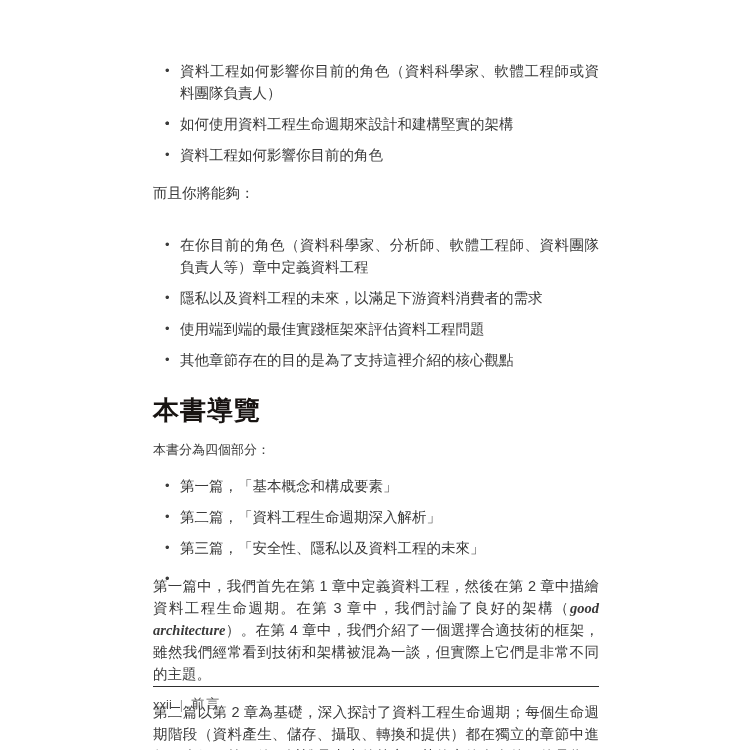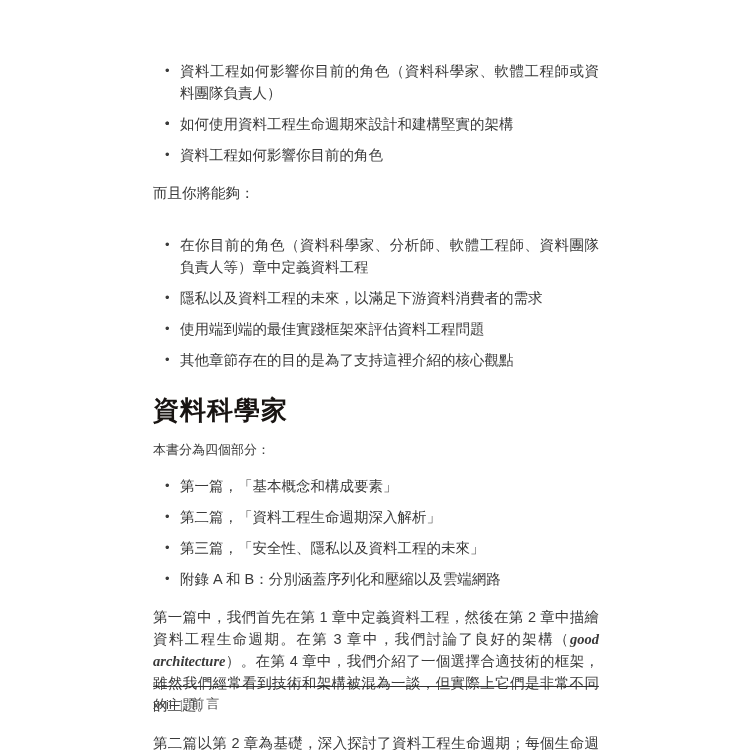--- a/index.html
+++ b/index.html
@@ -136,40 +136,39 @@
       <li>
         <span class="marker">•</span>
         <span>使用端到端的最佳實踐框架來評估資料工程問題</span>
       </li>
       <li>
         <span class="marker">•</span>
         <span>其他章節存在的目的是為了支持這裡介紹的核心觀點</span>
       </li>
     </ul>
 
-    <h1 class="section-heading">資料科學家</h1>
+    <h1 class="section-heading">本書導覽</h1>
 
     <div class="section-intro">本書分為四個部分：</div>
 
     <ul class="bullet-list">
       <li>
         <span class="marker">•</span>
         <span>第一篇，「基本概念和構成要素」</span>
       </li>
       <li>
         <span class="marker">•</span>
         <span>第二篇，「資料工程生命週期深入解析」</span>
       </li>
       <li>
         <span class="marker">•</span>
         <span>第三篇，「安全性、隱私以及資料工程的未來」</span>
       </li>
       <li>
         <span class="marker">•</span>
-        <span>附錄 A 和 B：分別涵蓋序列化和壓縮以及雲端網路</span>
       </li>
     </ul>
 
     <p class="paragraph"><span>第一篇中，我們首先在第 1 章中定義資料工程，然後在第 2 章中描繪資料工程生命週期。在第 3 章中，我們討論了</span><span class="emph-kai">良好的架構</span><span>（</span><span class="latin-italic">good architecture</span><span>）。在第 4 章中，我們介紹了一個選擇合適技術的框架，雖然我們經常看到技術和架構被混為一談，但實際上它們是非常不同的主題。</span></p>
 
     <p class="paragraph">第二篇以第 2 章為基礎，深入探討了資料工程生命週期；每個生命週期階段（資料產生、儲存、攝取、轉換和提供）都在獨立的章節中進行了介紹。第二篇可以說是本書的核心，其他章節存在的目的是為了支持這裡介紹的核心觀點。</p>
 
   </div>
 
   <div class="footer">

